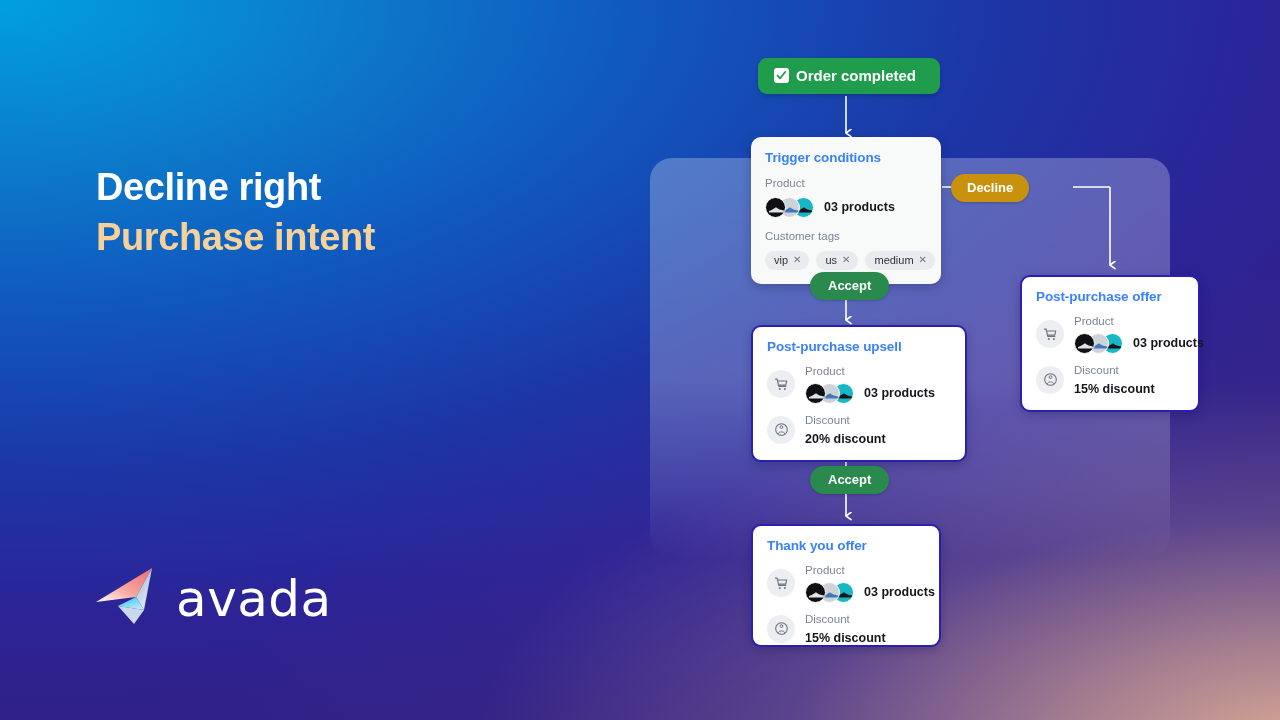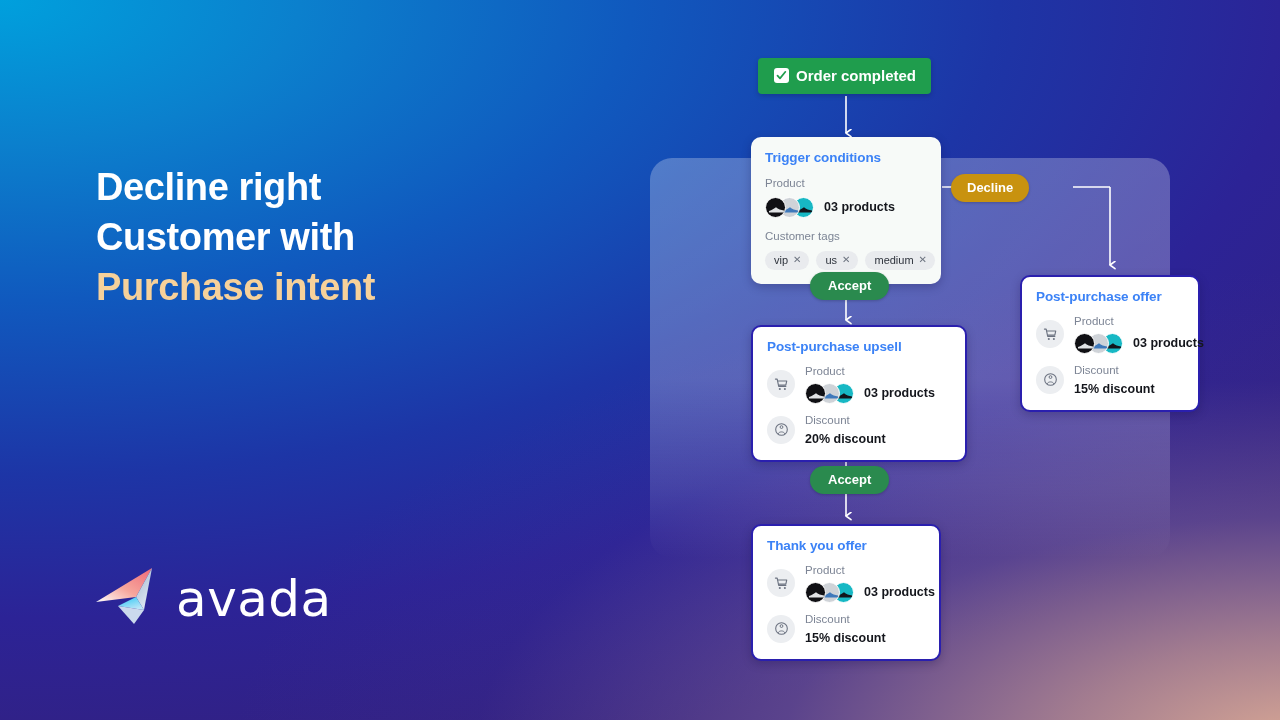--- a/index.html
+++ b/index.html
@@ -77,23 +77,23 @@
     gap: 7px;
     border-radius: 999px;
     color: #ffffff;
     font-size: 15px;
     font-weight: bold;
     white-space: nowrap;
   }
 
   #order-completed {
     left: 758px; top: 58px;
-    padding: 9px 15px 10px 16px;
+    padding: 9px 24px 10px 16px;
     background: #1f9d4d;
-    border-radius: 4px;
+    border-radius: 9px;
     box-shadow: 0 2px 5px rgba(0,0,0,0.18);
   }
   #order-completed .check-box {
     width: 15px; height: 15px;
     border-radius: 3px;
     background: #ffffff;
     display: inline-flex;
     align-items: center;
     justify-content: center;
     flex: none;
@@ -192,21 +192,20 @@
   
   #connectors { position: absolute; left: 0; top: 0; width: 1280px; height: 720px; pointer-events: none; }
 </style>
 </head>
 <body>
 
 <div id="stage">
 
   <div id="headline">
     <div>Decline right</div>
-    <div>Customer with</div>
     <div class="accent">Purchase intent</div>
   </div>
 
   <div id="logo">
     <span>
       <svg width="68" height="62" viewBox="0 0 68 62">
         <defs>
           <linearGradient id="lgA" x1="0" y1="1" x2="1" y2="0">
             <stop offset="0" stop-color="#ffffff"></stop>
             <stop offset="0.45" stop-color="#f6a69c"></stop>
@@ -360,21 +359,21 @@
         <span class="field-label" style="display:block;">Discount</span>
         <span class="field-value" style="display:block; margin-top:4px;">20% discount</span>
       </span>
     </div>
   </div>
 
   <div class="node pill badge-accept" style="left:810px; top:466px;">
     <span>Accept</span>
   </div>
 
-  <div class="node card outlined" style="left:751px; top:524px; width:190px; padding:12px 14px 14px;">
+  <div class="node card outlined" style="left:751px; top:524px; width:190px; padding:12px 14px 0;">
     <div class="card-title">Thank you offer</div>
 
     <div class="row" style="margin-top:11px;">
       <span class="circ-icon">
         <svg width="15" height="15" viewBox="0 0 16 16">
           <path d="M1.5 2.2 H3.4 L5 10 H12.6" fill="none" stroke="#6b7280" stroke-width="1.2" stroke-linecap="round" stroke-linejoin="round"></path>
           <path d="M4.2 4.2 H13.6 L12.6 8.6 H5.1" fill="none" stroke="#6b7280" stroke-width="1.2" stroke-linejoin="round"></path>
           <circle cx="6.2" cy="12.8" r="1.1" fill="#6b7280"></circle>
           <circle cx="11.6" cy="12.8" r="1.1" fill="#6b7280"></circle>
         </svg>

